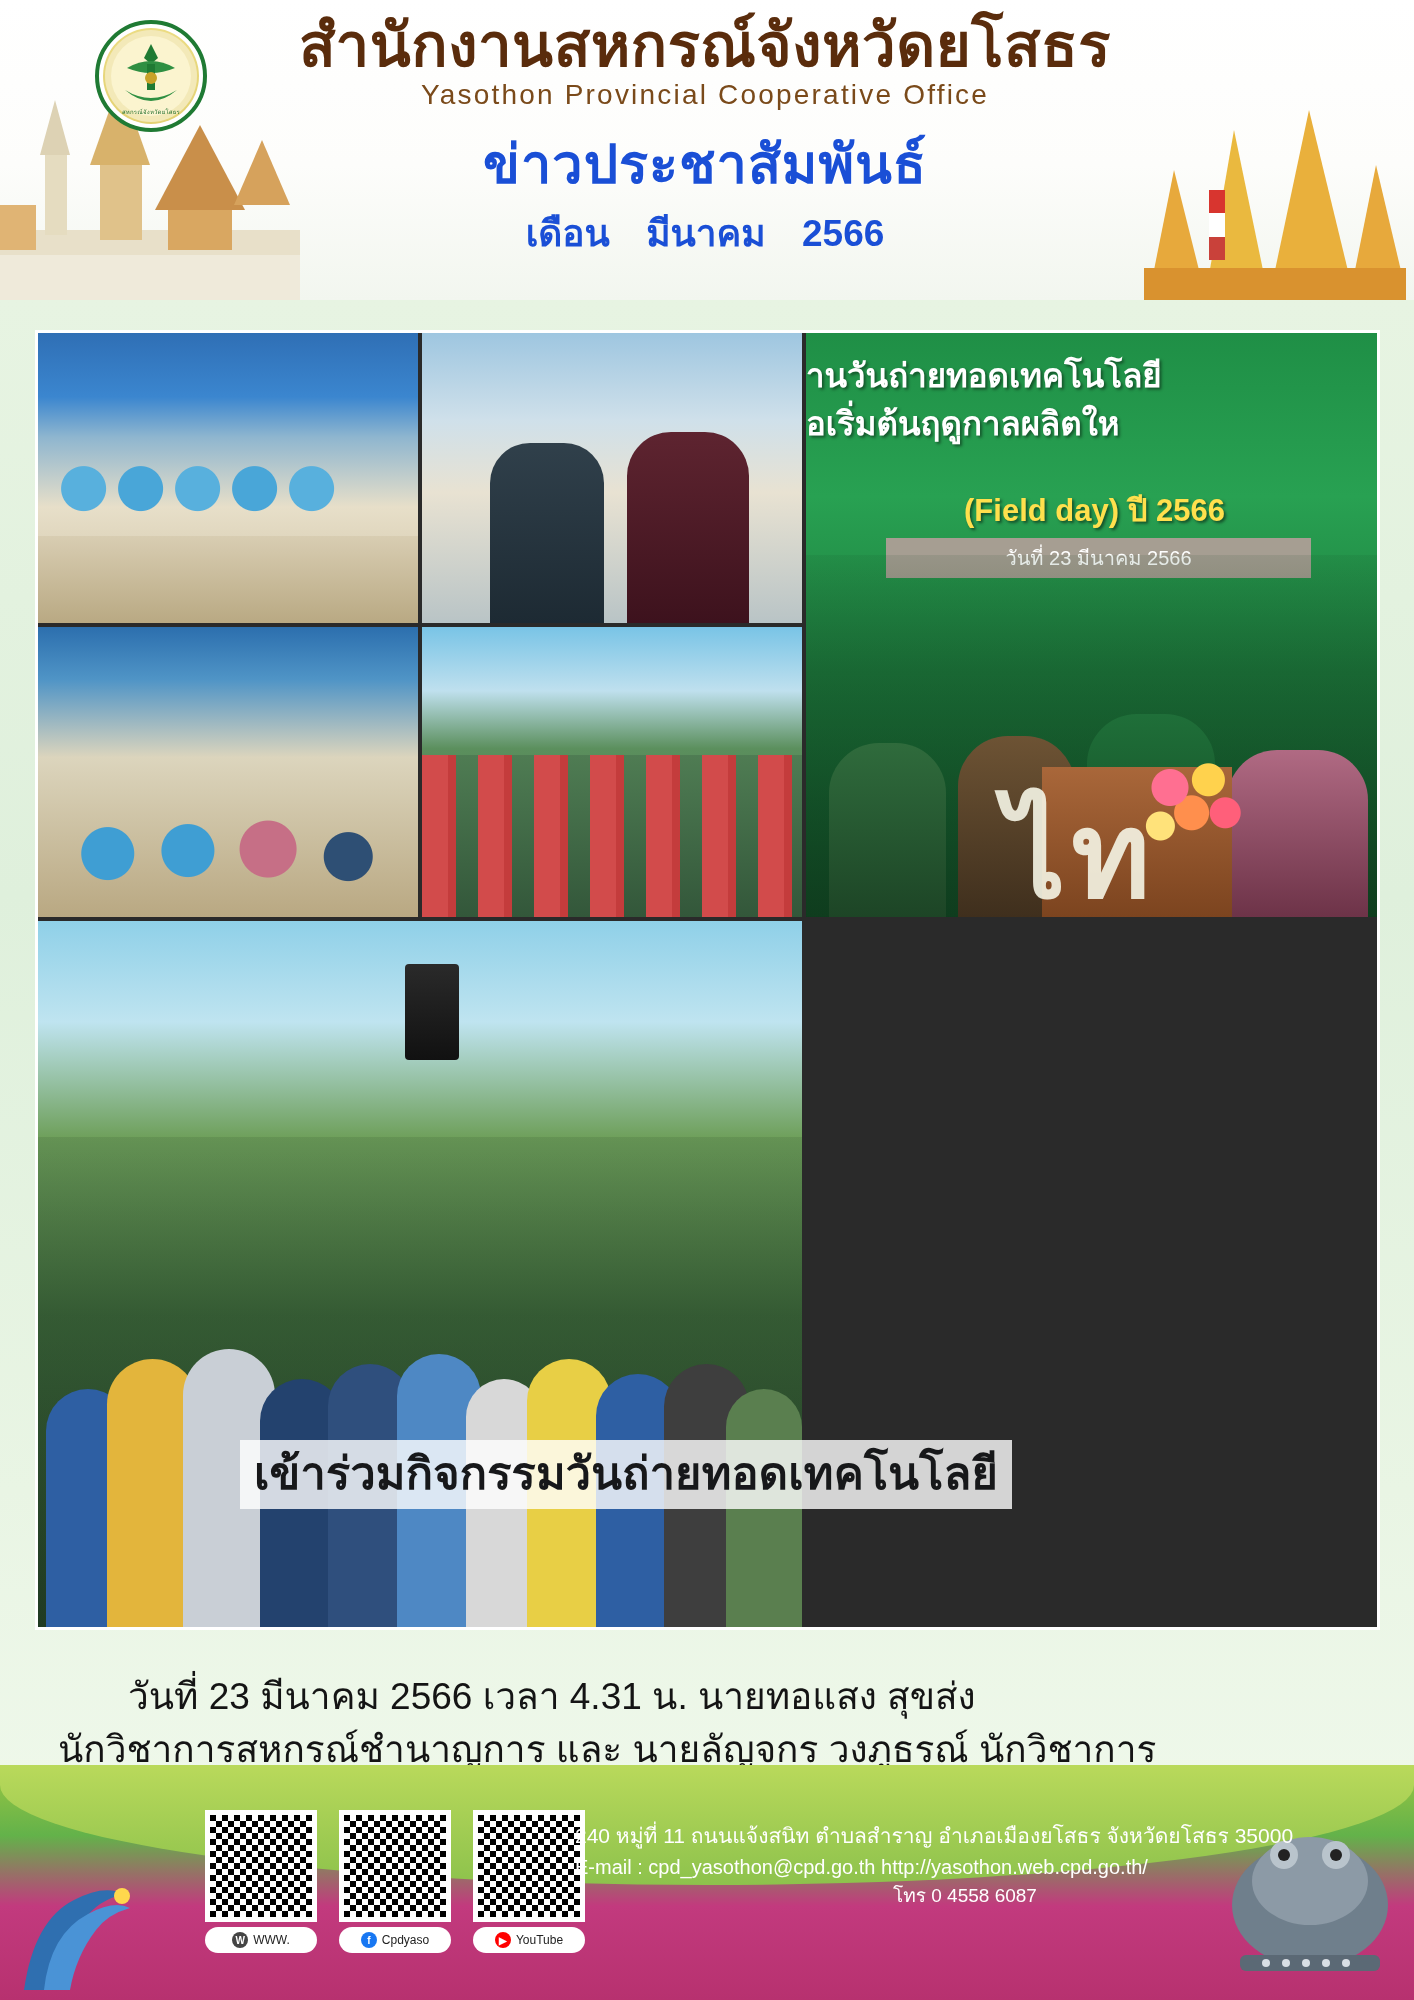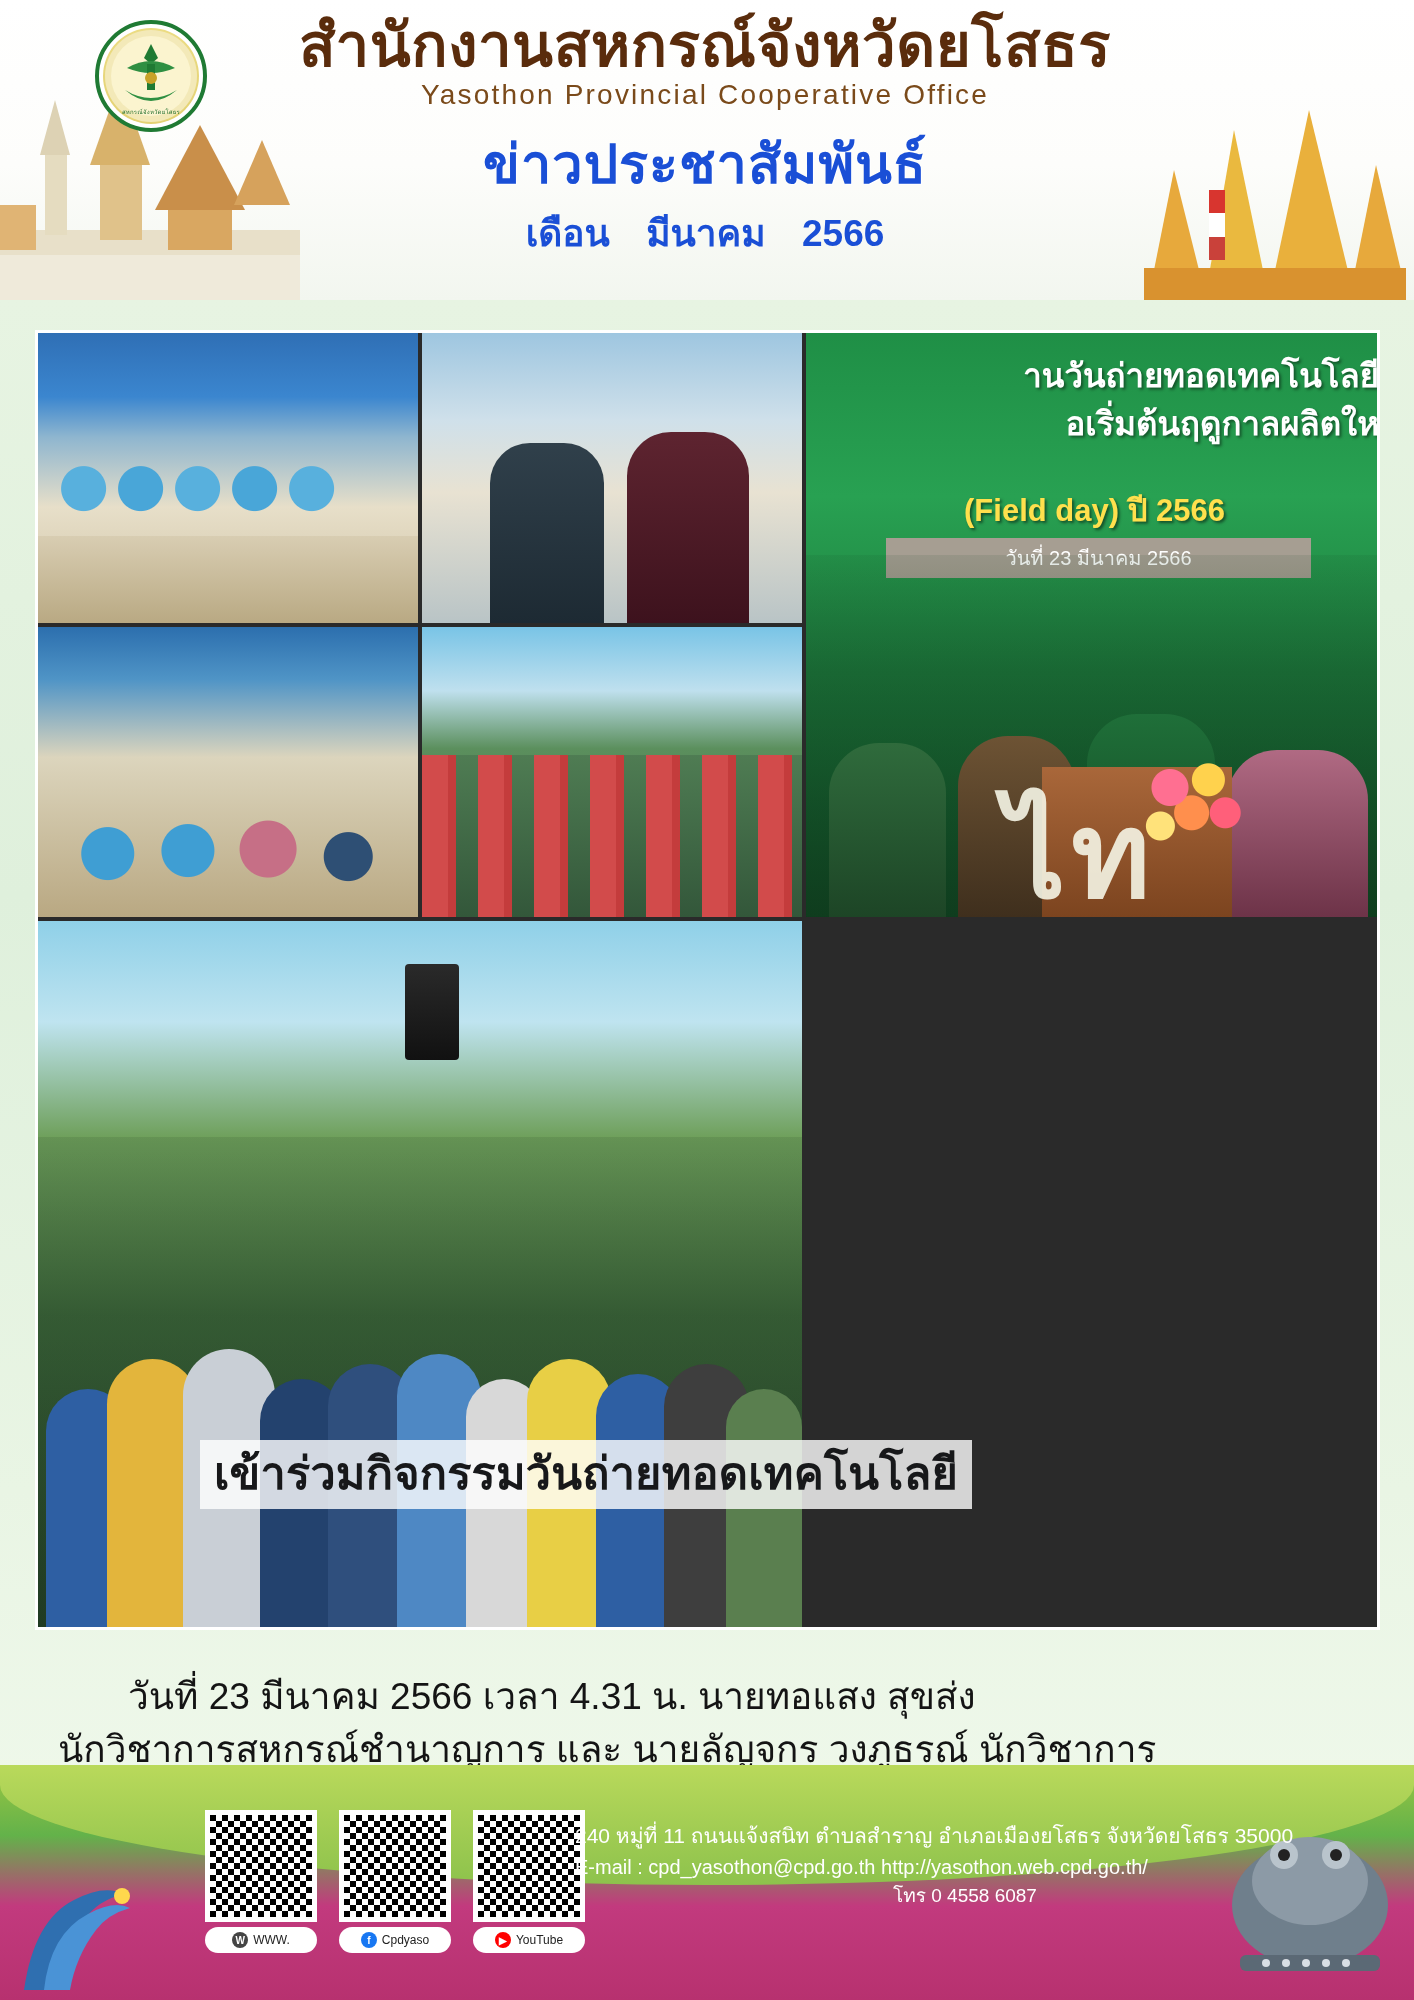--- a/index.html
+++ b/index.html
@@ -116,21 +116,21 @@
   }
   .p2:before{
     content:""; position:absolute; right:14%; bottom:0; width:32%; height:66%;
     background: linear-gradient(180deg,#5e2430,#3d121d); border-radius: 44px 44px 0 0;
   }
 
   
   .p3 { background: linear-gradient(180deg,#1f8f46 0%,#28a152 28%,#1e7f3f 58%,#176b35 100%); }
   .p3 .banner-txt {
     position: absolute; left: 0; right: 12px; top: 22px;
-    text-align: right; color: #ffffff; font-weight: bold;
+    text-align: left; color: #ffffff; font-weight: bold;
     font-size: 33px; line-height: 1.25; text-shadow: 2px 2px 3px rgba(0,0,0,.45);
   }
   .p3 .banner-sub {
     position: absolute; left: 0; right: 8px; top: 152px;
     text-align: center; color: #ffe04d; font-weight: bold; font-size: 31px;
     text-shadow: 2px 2px 3px rgba(0,0,0,.5);
   }
   .p3 .banner-date {
     position: absolute; left: 80px; right: 80px; top: 205px; height: 40px;
     background: rgba(210,160,170,.75);
@@ -214,20 +214,21 @@
   .hl-row { display: block; }
   .hl {
     display: inline-block;
     background: rgba(255,255,255,.80);
     color: #17181a;
     font-weight: bold;
     font-size: 45px;
     line-height: 1.32;
     padding: 4px 14px 6px 14px;
     letter-spacing: .2px;
+    margin-left: 40px;
   }
 
   
   .bodytext {
     position: absolute; left: 58px; top: 1370px; width: 1300px;
     font-size: 37px; line-height: 1.44; color: #141414;
   }
   .bodytext p { margin: 0; }
   .bodytext .indent { text-indent: 70px; }
 

